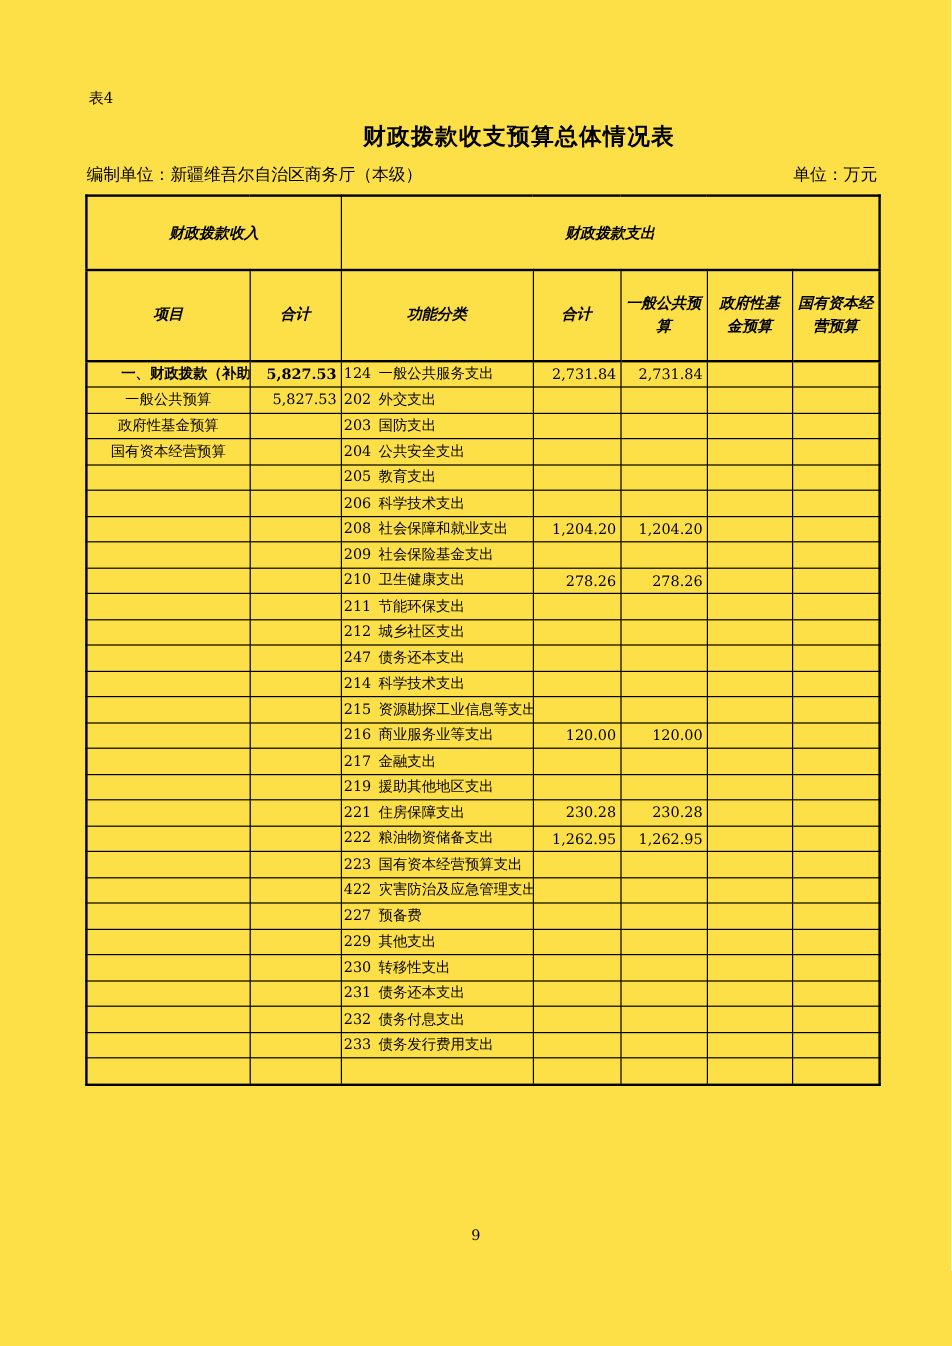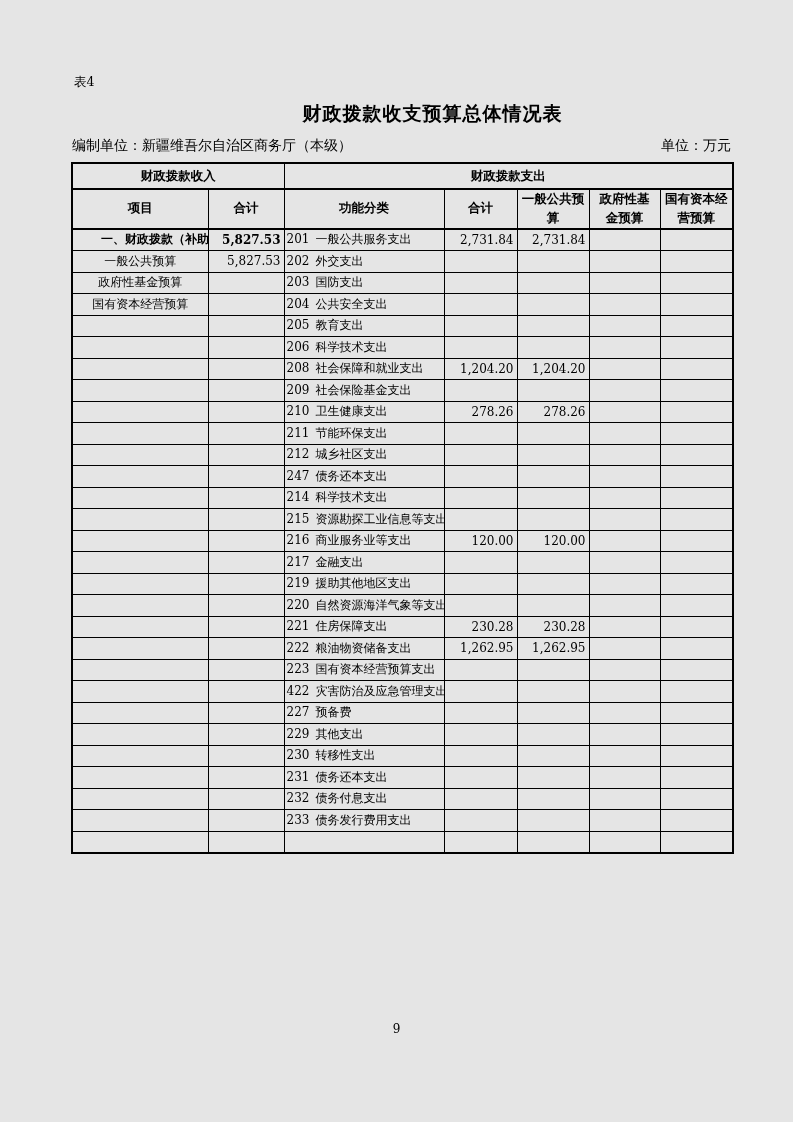--- a/index.html
+++ b/index.html
@@ -10,21 +10,21 @@
   body {
     width: 793px;
     height: 1122px;
     position: relative;
     font-family: "DejaVu Serif", "Liberation Serif", serif;
     color: #000;
   }
   .page {
     position: absolute;
     inset: 0;
-    background: #e5e5e5;
+    background: #fde047;
   }
   .table-label {
     position: absolute;
     left: 74px;
     top: 74px;
     font-size: 12.5px;
   }
   .doc-title {
     position: absolute;
     top: 101px;
@@ -58,21 +58,22 @@
   .budget th, .budget td {
     border: 1px solid #000;
     font-size: 12px;
     padding: 0 3px;
     overflow: hidden;
   }
   .budget thead th {
     font-weight: bold;
     text-align: center;
     font-size: 12.5px;
-    padding: 0 4px;
+    padding: 18px 4px;
+    font-style: italic;
   }
   .budget thead tr.group-row th {
     height: 24px;
     border-bottom: 2px solid #000;
   }
   .budget thead tr.col-row th {
     height: 34px;
     border-bottom: 2px solid #000;
     line-height: 1.5;
   }
@@ -136,21 +137,21 @@
         <th>合计</th>
         <th>一般公共预算</th>
         <th>政府性基金预算</th>
         <th>国有资本经营预算</th>
       </tr>
     </thead>
     <tbody>
         <tr>
           <td class="item left bold">一、财政拨款（补助）</td>
           <td class="num bold">5,827.53</td>
-          <td class="func"><span class="code">201</span><span>一般公共服务支出</span></td>
+          <td class="func"><span class="code">124</span><span>一般公共服务支出</span></td>
           <td class="num">2,731.84</td>
           <td class="num">2,731.84</td>
           <td class="num"></td>
           <td class="num"></td>
         </tr>
         <tr>
           <td class="item">一般公共预算</td>
           <td class="num">5,827.53</td>
           <td class="func"><span class="code">202</span><span>外交支出</span></td>
           <td class="num"></td>
@@ -289,29 +290,20 @@
           <td class="num"></td>
           <td class="func"><span class="code">219</span><span>援助其他地区支出</span></td>
           <td class="num"></td>
           <td class="num"></td>
           <td class="num"></td>
           <td class="num"></td>
         </tr>
         <tr>
           <td class="item"></td>
           <td class="num"></td>
-          <td class="func"><span class="code">220</span><span>自然资源海洋气象等支出</span></td>
-          <td class="num"></td>
-          <td class="num"></td>
-          <td class="num"></td>
-          <td class="num"></td>
-        </tr>
-        <tr>
-          <td class="item"></td>
-          <td class="num"></td>
           <td class="func"><span class="code">221</span><span>住房保障支出</span></td>
           <td class="num">230.28</td>
           <td class="num">230.28</td>
           <td class="num"></td>
           <td class="num"></td>
         </tr>
         <tr>
           <td class="item"></td>
           <td class="num"></td>
           <td class="func"><span class="code">222</span><span>粮油物资储备支出</span></td>

